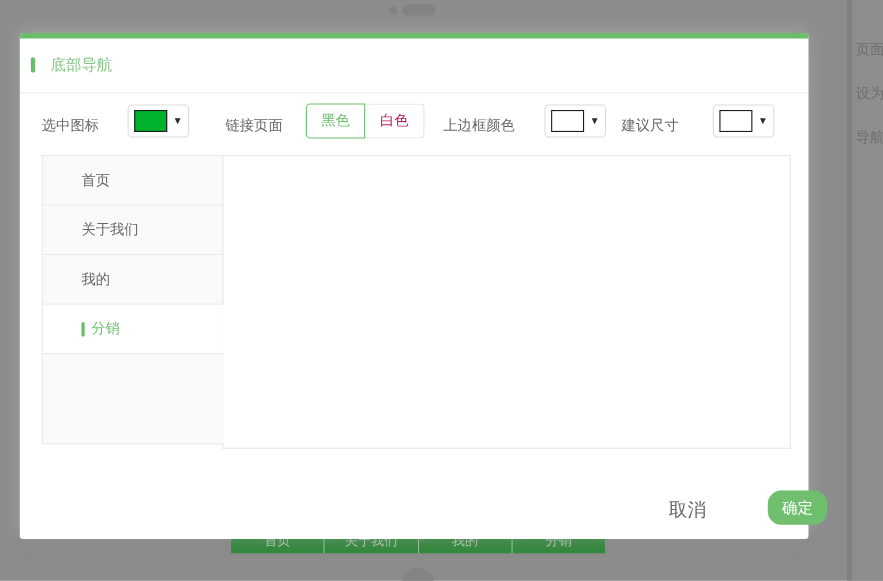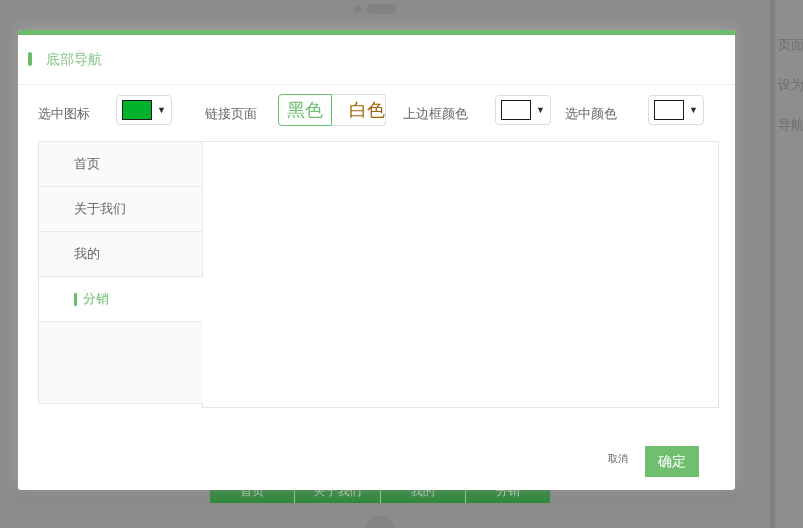--- a/index.html
+++ b/index.html
@@ -23,23 +23,23 @@
            box-shadow:0 0 16px rgba(255,255,255,.35), 0 4px 14px rgba(0,0,0,.18); }
   .topbar { left:0; top:0; width:717px; height:5px; background:#6bbd6b; border-radius:3px 3px 0 0; }
   .hdr-accent { left:10px; top:22px; width:4px; height:14px; background:#6bbd6b; border-radius:2px; }
   .hdr-title { left:28px; top:21px; font-size:14px; color:#86c586; }
   .hdr-line { left:0; top:54px; width:717px; height:1px; background:#ededed; }
 
   .lbl { font-size:13px; color:#666; white-space:nowrap; }
   .picker { top:65px; width:56px; height:30px; border:1px solid #dcdcdc; border-radius:4px; background:#fff; cursor:pointer; }
   .swatch { position:absolute; left:5px; top:4px; width:30px; height:20px; border:1px solid #1b1b1b; }
   .caret-black { position:absolute; right:5px; top:0; line-height:28px; font-size:9px; color:#2b2b2b; }
-  .seg { top:64px; height:32px; width:54px; text-align:center; line-height:30px; font-size:18px; background:#fff; cursor:pointer; }
+  .seg { top:64px; height:32px; width:54px; text-align:center; line-height:30px; font-size:13px; background:#fff; cursor:pointer; }
   .seg-sel { border:1px solid #6abf6a; color:#6cbf6e; border-radius:4px 0 0 4px; z-index:3; }
-  .seg-plain { border:1px solid #dcdcdc; border-left:none; color:#a16207; border-radius:0 4px 4px 0;text-align:right; }
+  .seg-plain { border:1px solid #dcdcdc; border-left:none; color:#be185d; border-radius:0 4px 4px 0; }
 
   .panel { left:184px; top:111px; width:517px; height:267px; border:1px solid #e6e6e6; background:#fff; z-index:1; }
   .sidebar { left:20px; top:111px; width:165px; height:263px; border:1px solid #e8e8e8; border-right:none; background:#fafafa; z-index:2; display:flex; flex-direction:column; }
   .tab { height:45px; line-height:44px; padding-left:35px; font-size:13px; color:#666; border-bottom:1px solid #e8e8e8; border-right:1px solid #e8e8e8; background:#fafafa; cursor:pointer; }
   .tab-sel { position:relative; height:45px; line-height:44px; padding-left:44px; font-size:13px; color:#6cbf6e; background:#fff; border-bottom:1px solid #e8e8e8; cursor:pointer; }
   .tab-accent { position:absolute; left:35px; top:16px; width:3px; height:13px; background:#6bbd6b; border-radius:1px; }
   .side-fill { flex:1; border-right:1px solid #e8e8e8; position:relative; }
   .add-btn { position:absolute; left:20px; top:58px; width:125px; height:25px; background:#efefef; border-radius:2px; text-align:center; line-height:25px; font-size:12px; color:#999; cursor:pointer; }
   .tabs-hint { left:20px; top:379px; width:165px; text-align:center; font-size:12px; color:#8c8c8c; }
 
@@ -48,22 +48,22 @@
   .ph-box svg { margin-top:12px; }
   .mini-btn { width:38px; height:21px; background:#fff; border:1px solid #dcdcdc; border-radius:3px; font-size:12px; color:#666; text-align:center; line-height:19px; cursor:pointer; }
   .size-hint { left:291px; top:206px; font-size:12px; color:#8f8f8f; }
 
   .red-box { left:200px; top:229px; width:485px; height:124px; border:1px solid #e23c3c; }
   .req { color:#e23c3c; font-size:12px; vertical-align:4px; }
   .fld-input { left:291px; top:252px; width:360px; height:31px; border:1px solid #dcdcdc; border-radius:4px; padding:0 12px; font-size:13px; color:#666; outline:none; font-family:inherit; background:#fff; }
   .fld-select { left:291px; top:298px; width:360px; height:31px; border:1px solid #dcdcdc; border-radius:4px; background:#fff; line-height:29px; padding-left:12px; font-size:13px; color:#666; cursor:pointer; }
   .sel-caret { position:absolute; right:10px; top:0; line-height:29px; font-size:9px; color:#b9bdc4; }
 
-  .cancel-btn { left:590px; top:422px; font-size:10px; color:#666; cursor:pointer; }
-  .confirm-btn { left:627px; top:416px; width:54px; height:31px; background:#6fbf6f; border-radius:0; color:#fff; font-size:14px; text-align:center; line-height:31px; cursor:pointer; }
+  .cancel-btn { left:590px; top:422px; font-size:17px; color:#666; cursor:pointer; }
+  .confirm-btn { left:680px; top:416px; width:54px; height:31px; background:#6fbf6f; border-radius:12px; color:#fff; font-size:14px; text-align:center; line-height:31px; cursor:pointer; }
 </style>
 </head>
 <body>
 
 <div class="abs bg-pill-dot"></div>
 <div class="abs bg-pill"></div>
 <div class="abs bg-divider"></div>
 <div class="abs bg-right">
   <div class="bg-menu-item" style="top:36px">页面</div>
   <div class="bg-menu-item" style="top:76px">设为</div>
@@ -92,21 +92,21 @@
   <div class="abs lbl" style="left:187px;top:75px">链接页面</div>
   <div class="abs seg seg-sel" style="left:260px">黑色</div>
   <div class="abs seg seg-plain" style="left:314px">白色</div>
 
   <div class="abs lbl" style="left:385px;top:75px">上边框颜色</div>
   <div class="abs picker" style="left:477px">
     <div class="swatch" style="background:#fff"></div>
     <div class="caret-black">▼</div>
   </div>
 
-  <div class="abs lbl" style="left:547px;top:75px">选中颜色</div>
+  <div class="abs lbl" style="left:547px;top:75px">建议尺寸</div>
   <div class="abs picker" style="left:630px">
     <div class="swatch" style="background:#fff"></div>
     <div class="caret-black">▼</div>
   </div>
 
   <div class="abs panel"></div>
 
   <div class="abs sidebar">
     <div class="tab">首页</div>
     <div class="tab">关于我们</div>

